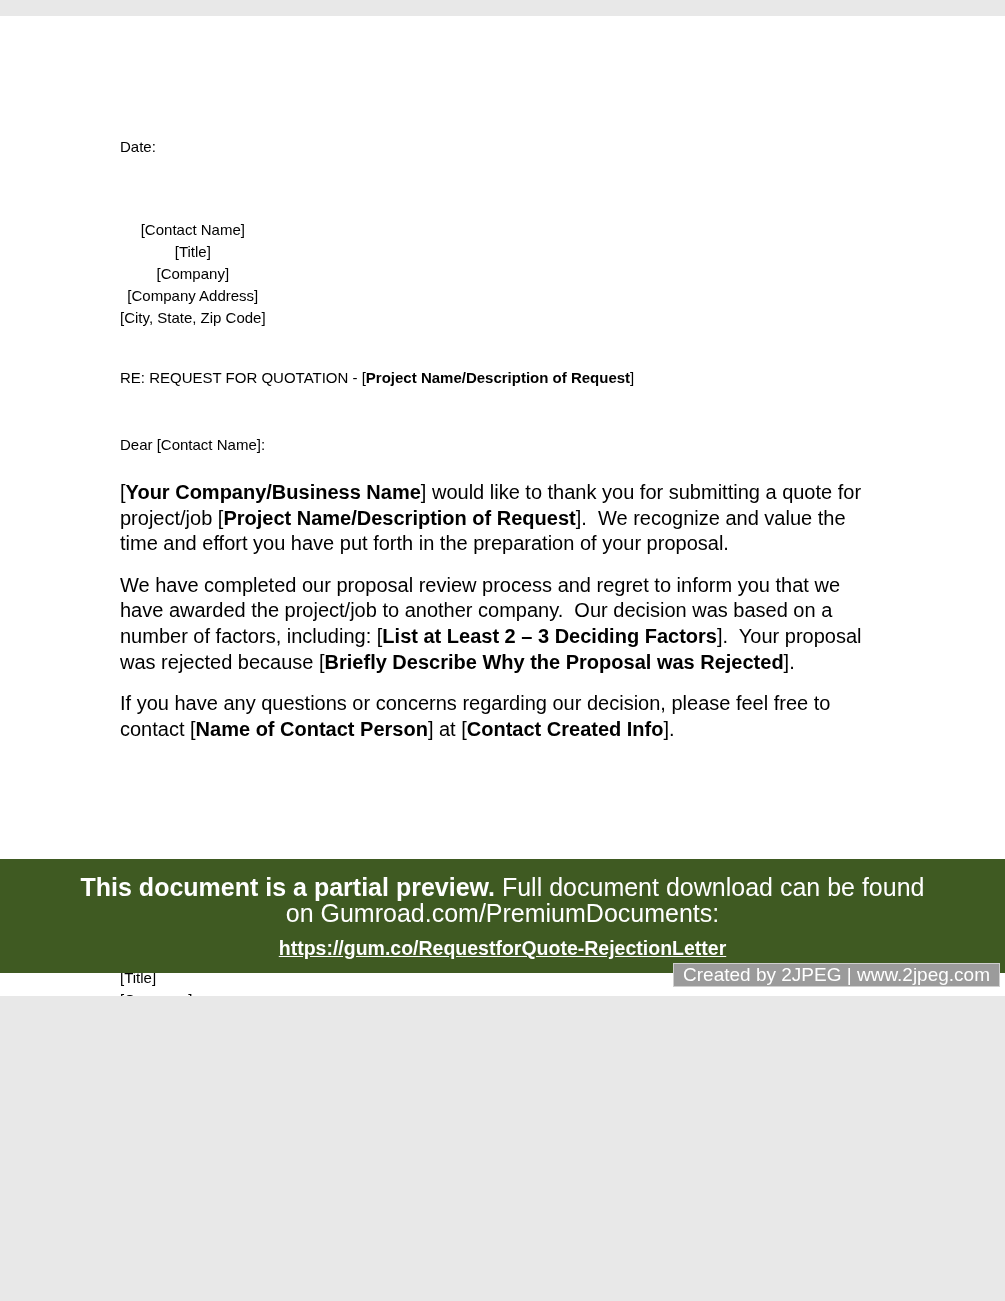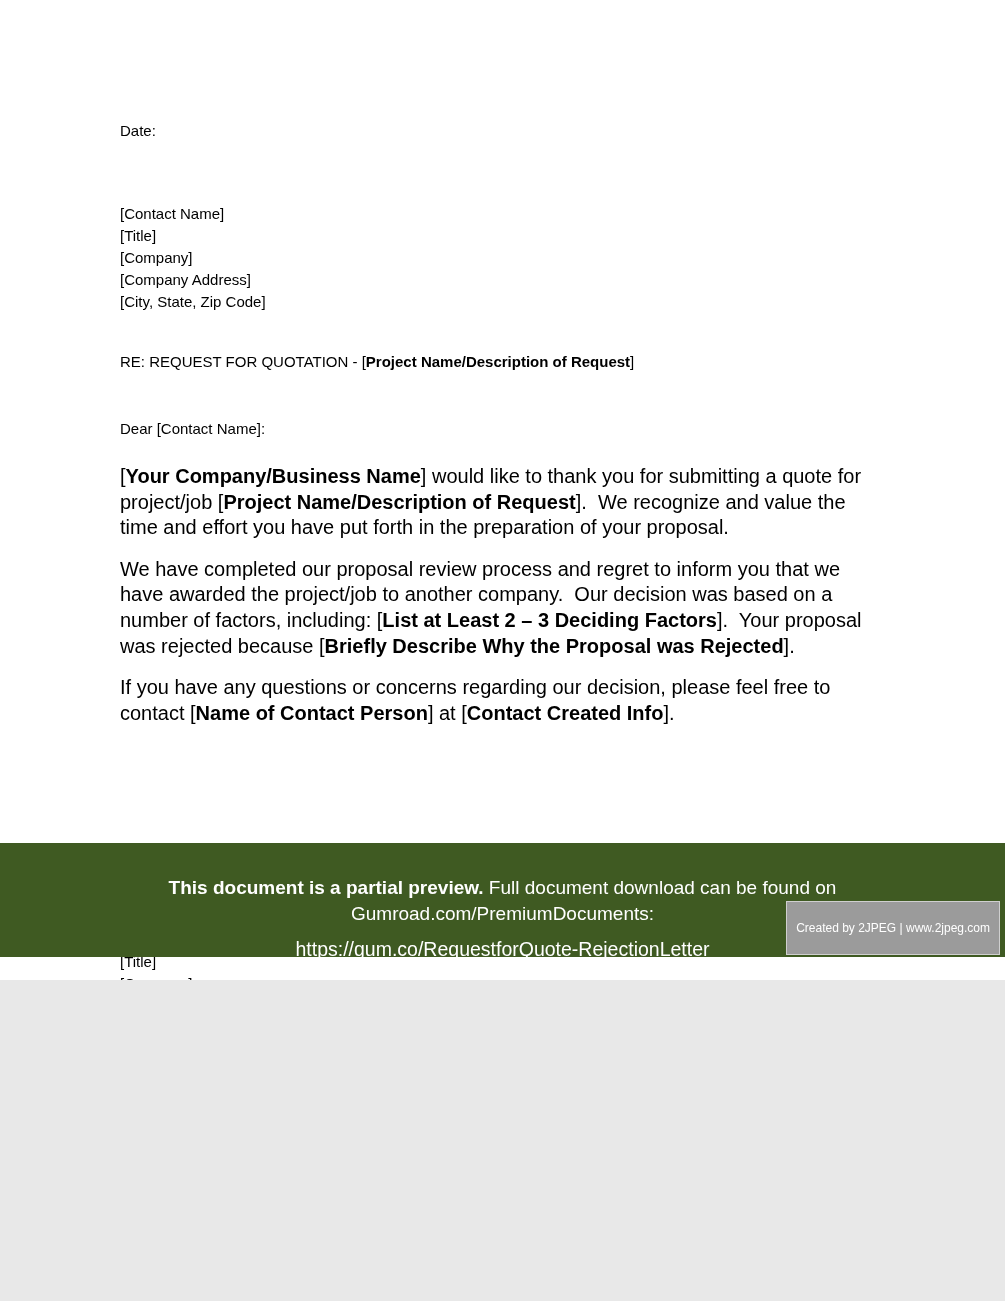--- a/index.html
+++ b/index.html
@@ -3,40 +3,41 @@
 <meta charset="utf-8">
 <style>
   * { margin: 0; padding: 0; box-sizing: border-box; }
   html, body { background: #e8e8e8; }
   body { font-family: "Liberation Sans", sans-serif; }
 
   .page {
     position: relative;
     width: 1005px;
     height: 980px;
-    margin: 0 auto;
+    margin: 16px auto;
     background: #ffffff;
     overflow: hidden;
     color: #000000;
   }
 
   .date {
     position: absolute;
     left: 120px;
     top: 121px;
     font-size: 15px;
     line-height: 20px;
   }
 
   .recipient {
     position: absolute;
     left: 120px;
     top: 203px;
     font-size: 15px;
     line-height: 22px;
+    text-align: center;
   }
 
   .subject {
     position: absolute;
     left: 120px;
     top: 352px;
     font-size: 15px;
     line-height: 20px;
     white-space: pre-wrap;
     text-align: center;
@@ -79,39 +80,39 @@
     left: 0;
     top: 843px;
     width: 100%;
     height: 114px;
     z-index: 2;
     text-align: center;
   }
   .banner-headline {
     max-width: 860px;
     margin: 0 auto;
-    padding-top: 32px;
-    font-size: 19px;
+    padding-top: 15px;
+    font-size: 25px;
     line-height: 26px;
   }
-  .banner-link-row { margin-top: 9px; }
+  .banner-link-row { margin-top: 9px; font-weight: bold; }
   .banner-link {
     font-size: 19.5px;
     line-height: 26px;
     text-decoration: underline;
     cursor: pointer;
   }
 
   .watermark {
     position: absolute;
     right: 5px;
-    bottom: 25px;
-    font-size: 12px;
+    bottom: 9px;
+    font-size: 19px;
     line-height: 16px;
-    padding: 18px 9px;
+    padding: 3px 9px;
     border: 1px solid #cfcfcf;
     z-index: 3;
   }
 </style>
 </head>
 <body>
 
 <div class="page" style="background: rgb(255, 255, 255); color: rgb(0, 0, 0);">
 
   <div class="date">Date:</div>

